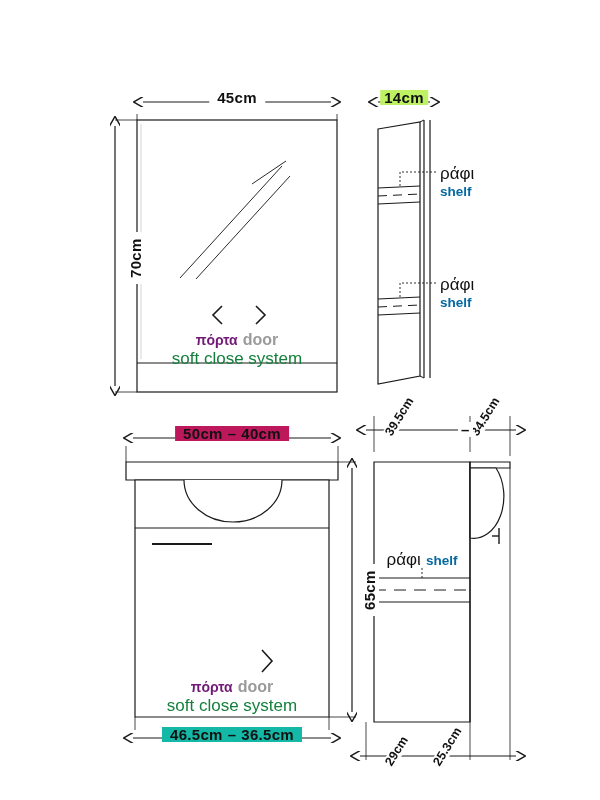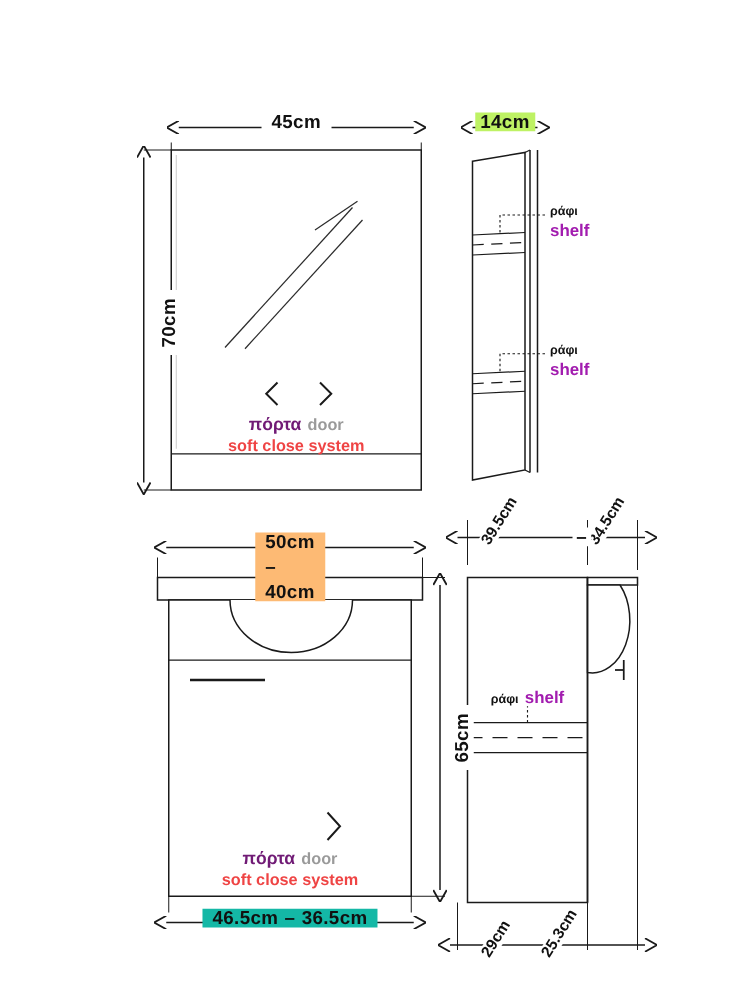--- a/index.html
+++ b/index.html
@@ -46,38 +46,37 @@
   }
   .vert {
     transform-origin: left top;
   }
   .greek {
     font-size: 14px;
     font-weight: bold;
     color: #701a75;
   }
   .eng {
-    font-size: 13px;
+    font-size: 16px;
     font-weight: bold;
     color: #9a9a9a;
   }
   .soft {
-    font-size: 13px;
-    color: #ef4444;
-    font-weight: bold;
+    font-size: 17px;
+    color: #15803d;
   }
   .shelf-greek {
-    font-size: 10px;
-    font-weight: bold;
+    font-size: 17px;
+    font-weight: normal;
     color: #111111;
   }
   .shelf-eng {
     font-size: 13.5px;
     font-weight: bold;
-    color: #a21caf;
+    color: #0369a1;
   }
   .row {
     display: flex;
     align-items: baseline;
     gap: 5px;
   }
   .center {
     transform: translateX(-50%);
   }
 </style>
@@ -235,21 +234,21 @@
 
   <div class="lbl" style="left:440px; top:260px;">
     <div class="shelf-greek">ράφι</div>
     <div class="shelf-eng" style="margin-top:3px;">shelf</div>
   </div>
 
   <div class="lbl dim-small" style="left:392px; top:412px; transform: rotate(-58deg); transform-origin: left bottom; background:#fff; padding:0 3px;">39.5cm</div>
   <div class="lbl dim-small" style="left:478px; top:412px; transform: rotate(-58deg); transform-origin: left bottom; background:#fff; padding:0 3px;">34.5cm</div>
   <div class="lbl dim" style="left:458px; top:406px; background:#fff; padding:0 3px;">–</div>
 
-  <div class="lbl row center" style="left:232px; top:410px; background:#fdba74; padding:0 8px;flex-direction:column;">
+  <div class="lbl row center" style="left:232px; top:410px; background:#be185d; padding:0 8px;">
     <span class="dim">50cm</span>
     <span class="dim">–</span>
     <span class="dim">40cm</span>
   </div>
 
   <div class="lbl row center" style="left:232px; top:711px; background:#14b8a6; padding:0 8px;">
     <span class="dim">46.5cm</span>
     <span class="dim">–</span>
     <span class="dim">36.5cm</span>
   </div>

